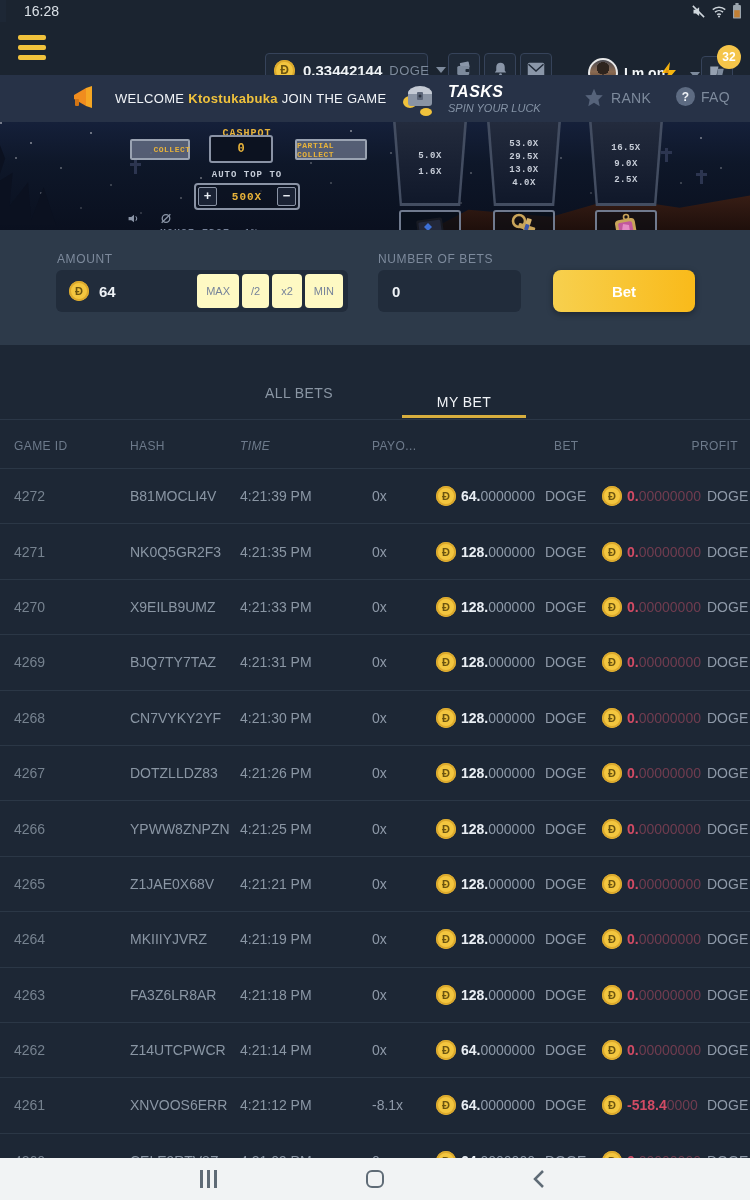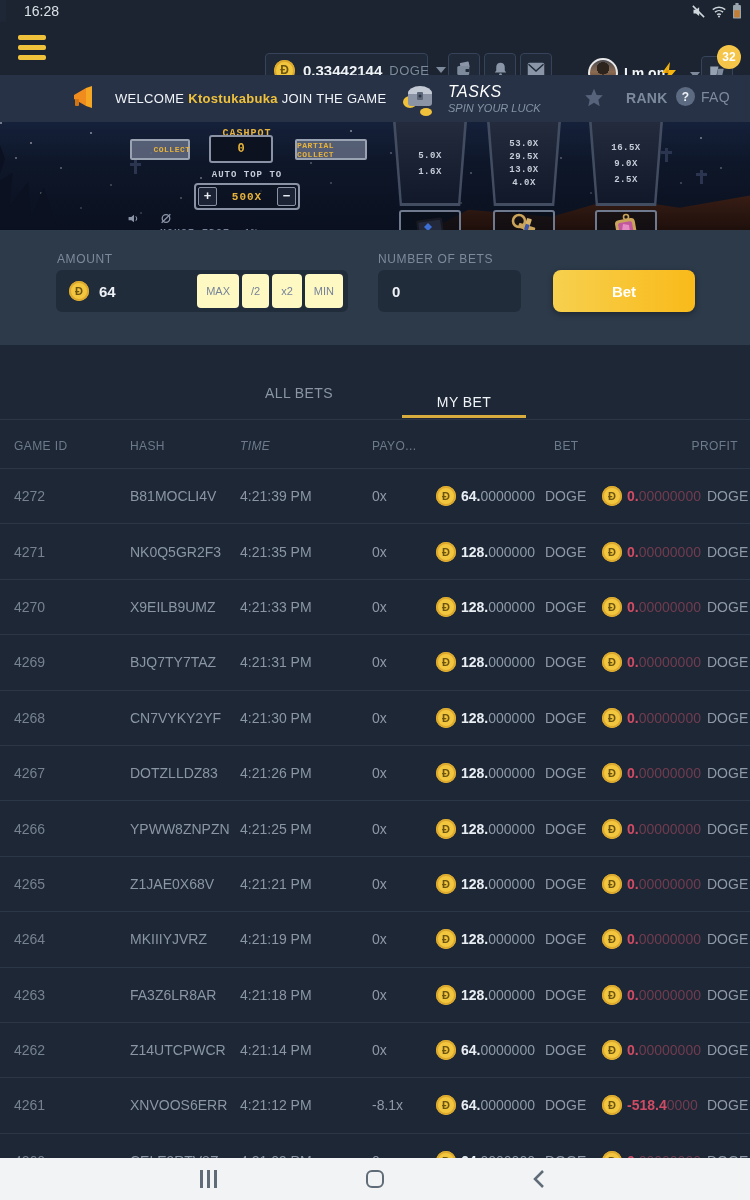--- a/index.html
+++ b/index.html
@@ -37,23 +37,23 @@
   .chat-badge { position:absolute; left:717px; top:23px; width:24px; height:24px; border-radius:50%;
     background:#f5c54a; color:#fff; font-size:12px; font-weight:bold;
     display:flex; align-items:center; justify-content:center; z-index:3; }
   
   .promo-banner { position:absolute; top:75px; left:0; right:0; height:47px; background:#273247; }
   .megaphone { position:absolute; left:72px; top:11px; }
   .welcome-text { position:absolute; left:115px; top:16px; font-size:13px; color:#f1f4f8; letter-spacing:.3px; }
   .welcome-text .name { color:#f0c23c; font-weight:bold; }
   .tasks-block { position:absolute; left:400px; top:3px; display:flex; align-items:center; }
   .tasks-text { margin-left:8px; font-style:italic; }
-  .tasks-title { color:#fff; font-weight:normal; font-size:16px; letter-spacing:.5px; }
+  .tasks-title { color:#fff; font-weight:bold; font-size:16px; letter-spacing:.5px; }
   .tasks-sub { color:#8593a6; font-size:11px; margin-top:1px; }
-  .rank-block { position:absolute; left:583px; top:12px; display:flex; align-items:center; gap:21px; cursor:pointer;font-weight:bold; }
+  .rank-block { position:absolute; left:583px; top:12px; display:flex; align-items:center; gap:6px; cursor:pointer; }
   .faq-block { position:absolute; left:676px; top:12px; display:flex; align-items:center; gap:6px; cursor:pointer; }
   .gray-label { color:#7d8a9c; font-size:14px; letter-spacing:.3px; }
   .q-circle { width:19px; height:19px; border-radius:50%; background:#5d6b82; color:#eef2f6;
     display:flex; align-items:center; justify-content:center; font-size:12px; font-weight:bold; }
   
   .game-scene { position:absolute; top:122px; left:0; right:0; height:108px; overflow:hidden;
     background:linear-gradient(180deg,#15203a 0%, #0e1729 38%, #0a101f 100%); }
   .stars { position:absolute; left:0; top:0; width:2px; height:2px; border-radius:50%;
     background:rgba(255,255,255,.55);
     box-shadow:30px 20px rgba(255,255,255,.5), 60px 45px rgba(255,255,255,.35), 90px 10px rgba(255,255,255,.5),

